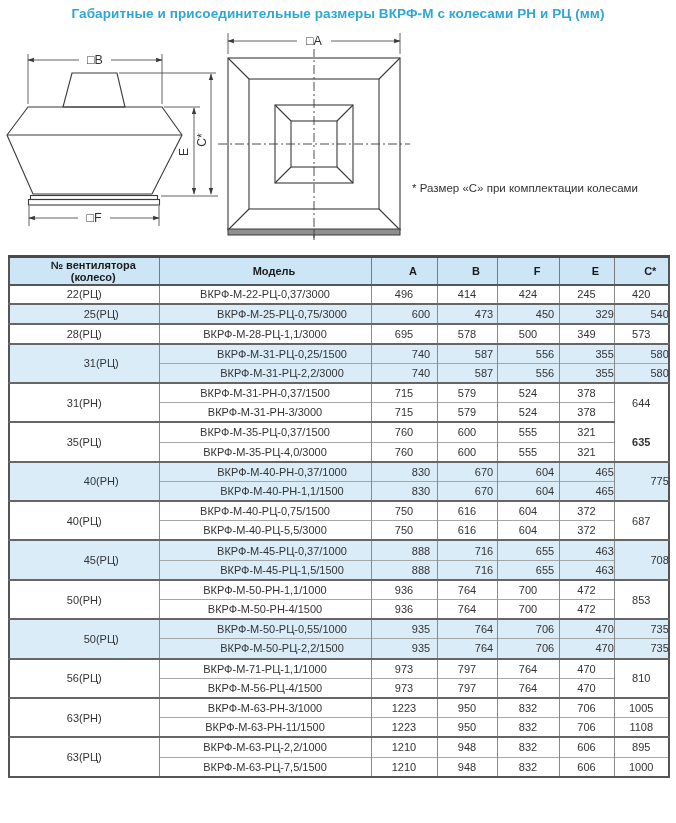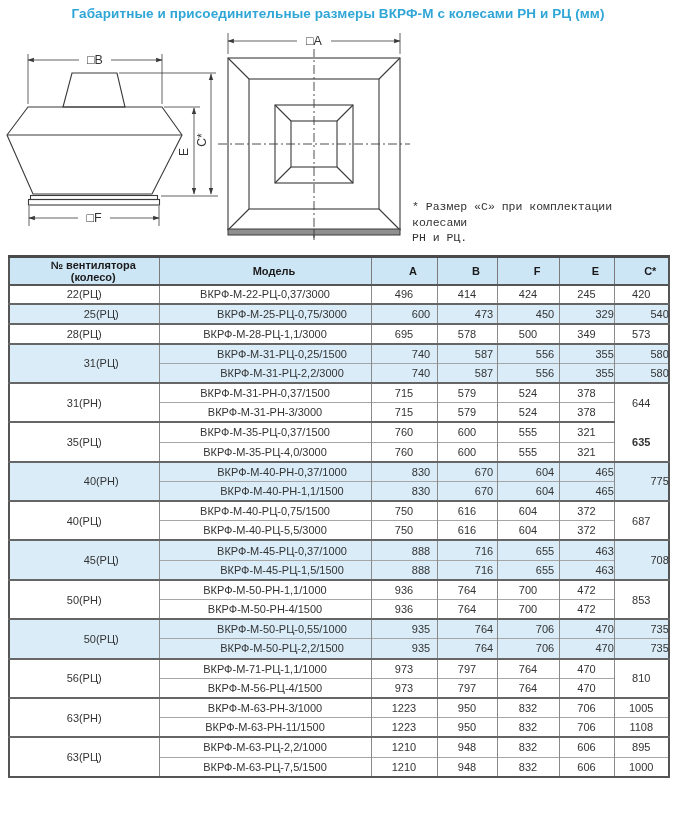--- a/index.html
+++ b/index.html
@@ -17,22 +17,22 @@
     color:var(--accent,#2fa6d6); letter-spacing:0.1px;
   }
 
   svg.fig { position:absolute; top:0; left:0; }
   svg.fig text {
     font-family:"Liberation Sans", sans-serif;
     fill:#333;
   }
 
   .note {
-    position:absolute; left:412px; top:199px; width:258px;
-    font-size:11.5px; color:#333; line-height:1.35;font-family:Liberation Mono, monospace;
+    position:absolute; left:412px; top:181px; width:258px;
+    font-size:11.5px; color:#333; line-height:1.35;
   }
 
   table.dims {
     position:absolute; left:8px; top:255px; width:660px;
     border-collapse:collapse; table-layout:fixed;
     font-size:11px; color:#333;
     border:2px solid #555; border-top:3px solid #4a4a4a;
   }
   table.dims th {
     background:var(--header-bg,#cde6f6);
@@ -133,21 +133,20 @@
         <line x1="400" y1="54" x2="400" y2="33"></line>
         <line x1="228" y1="41" x2="400" y2="41" marker-start="url(#ar)" marker-end="url(#ar)"></line>
       </g>
       <rect x="297" y="33" width="34" height="16" fill="#fff" stroke="none"></rect>
       <text x="314" y="45" text-anchor="middle" font-size="12.5" stroke="none" fill="#333">□A</text>
     </g>
   </svg>
 
   <div class="note">
     <div>* Размер «С» при комплектации колесами</div>
-    <div>РН и РЦ.</div>
   </div>
 
   <table class="dims">
     <colgroup>
       <col style="width:150px">
         <col style="width:212px">
         <col style="width:66px">
       <col style="width:60px">
         <col style="width:62px">
         <col style="width:55px">

